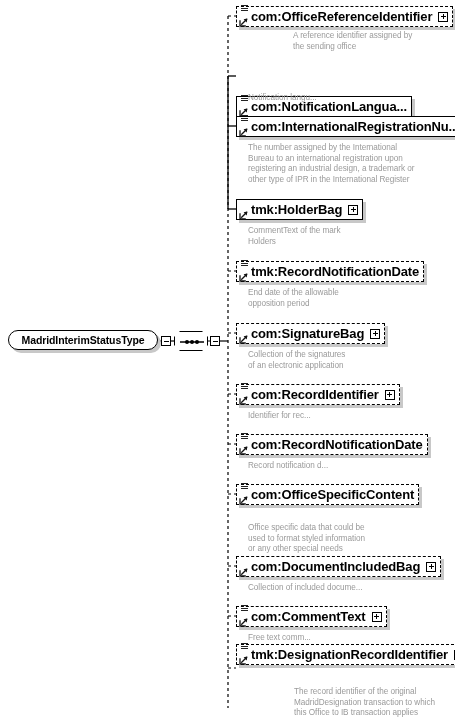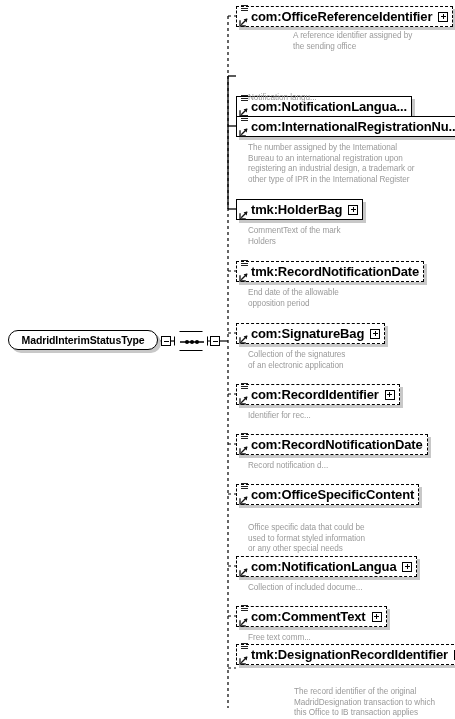--- a/index.html
+++ b/index.html
@@ -355,21 +355,21 @@
 used to format styled information
 or any other special needs</div>
       <div class="row" style="top: 556px;"><div class="ebox optional">
           <span class="glyph-arrow">
             <svg width="9" height="9" viewBox="0 0 9 9">
               <path d="M8 1 L2.2 6.8" stroke="#111" stroke-width="1.3"></path>
               <path d="M8.4 0.6 L4.6 1.3 L7.7 4.4 Z" fill="#111"></path>
               <path d="M1 2.2 L1 8 L6.8 8" stroke="#111" stroke-width="1.3" fill="none"></path>
             </svg>
           </span>
-          <span class="ename">com:NotificationLangua</span>
+          <span class="ename">com:DocumentIncludedBag</span>
           <span class="plusbox"></span>
         </div></div>
       <div class="desc" style="top: 583px;">Collection of included docume...</div>
       <div class="row" style="top: 606px;"><div class="ebox optional">
           <span class="glyph-list">
             <i></i>
             <i></i>
             <i></i>
           </span>
           <span class="glyph-arrow">

